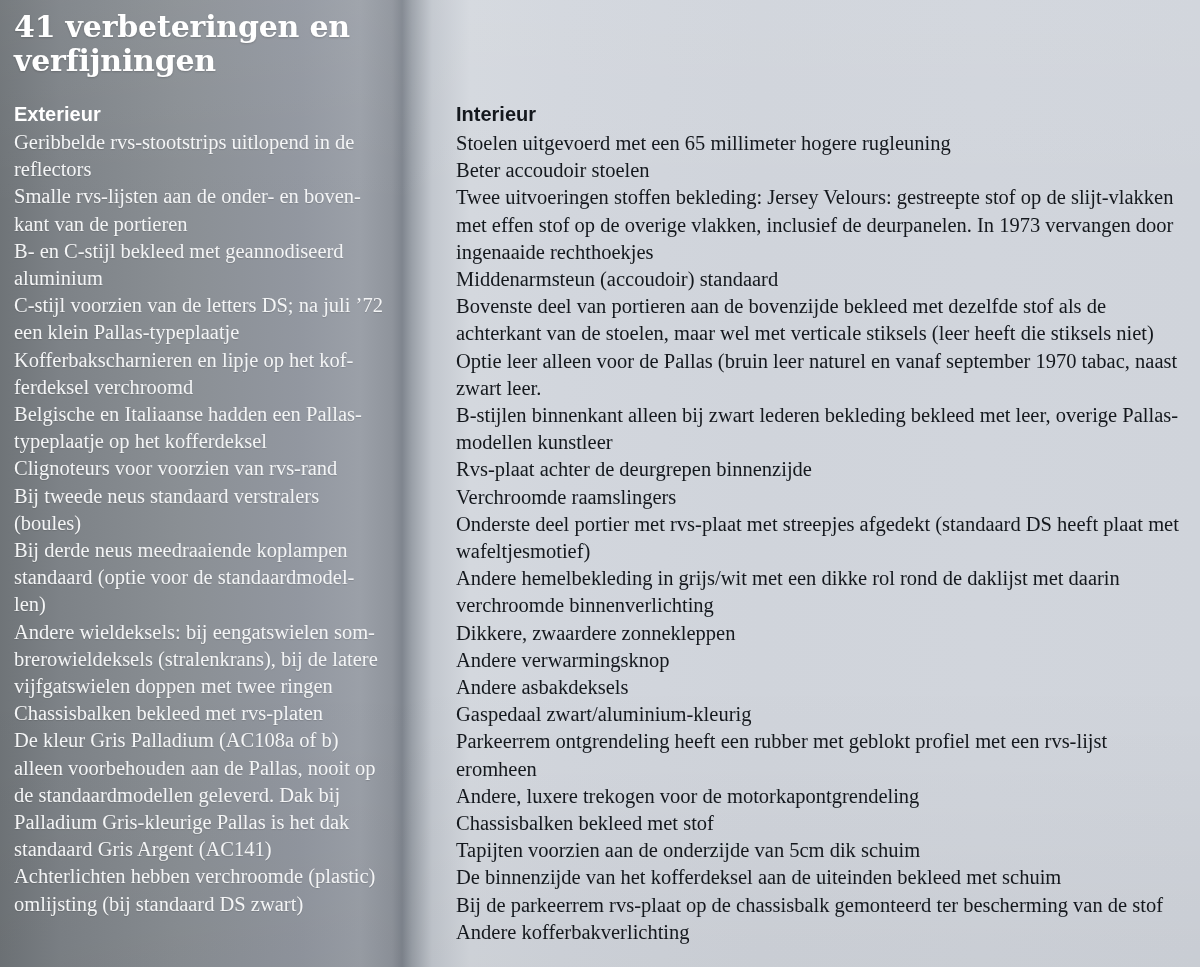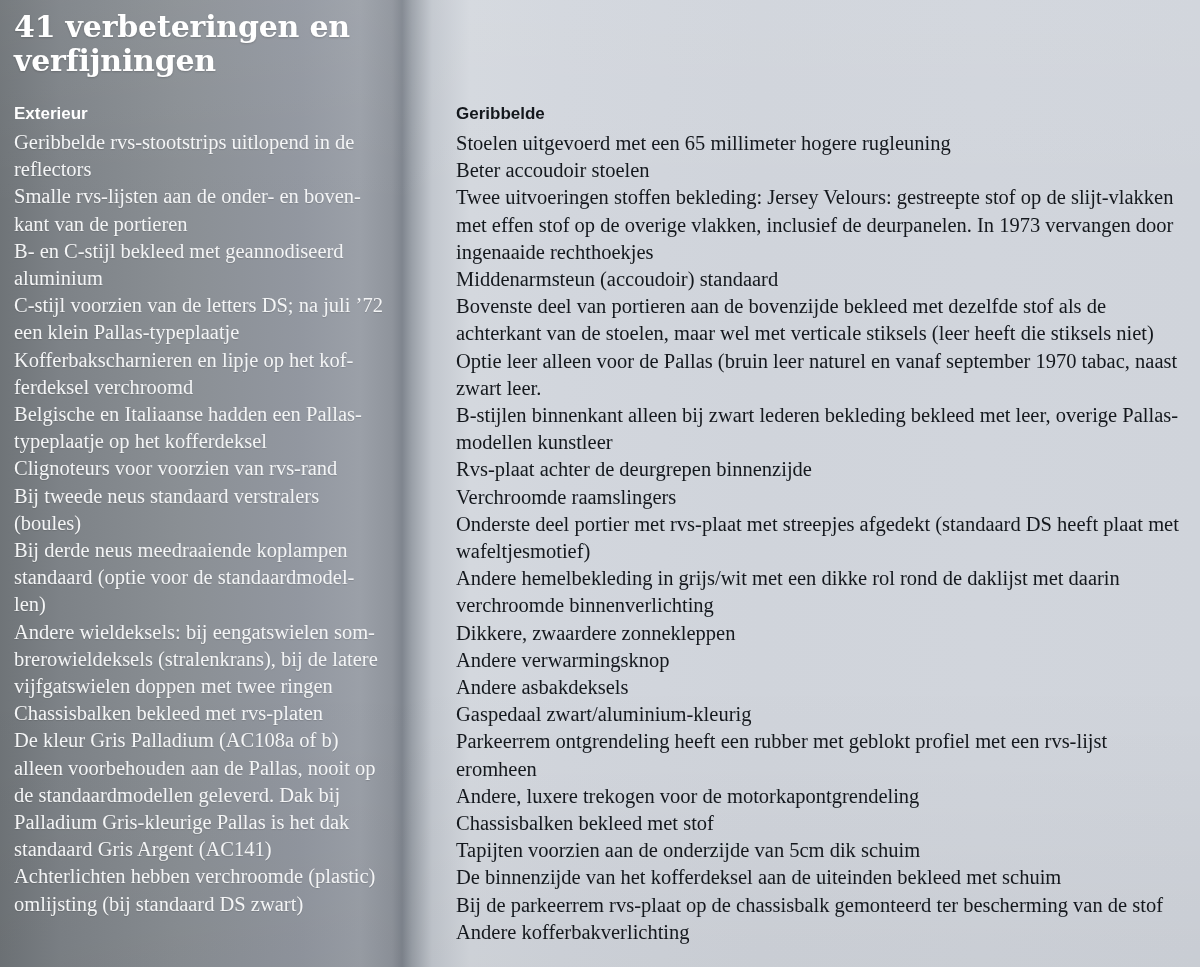--- a/index.html
+++ b/index.html
@@ -69,21 +69,21 @@
     font-size: 30px;
     line-height: 34px;
     letter-spacing: -0.2px;
     text-shadow: 0 1px 2px rgba(0,0,0,0.18);
   }
 
   .section-heading {
     color: #ffffff;
     font-family: "Liberation Sans", "DejaVu Sans", sans-serif;
     font-weight: bold;
-    font-size: 17px;
+    font-size: 20px;
     line-height: 22px;
     margin: 0 0 4px 0;
   }
 
   .left-body {
     position: absolute;
     left: 14px;
     top: 103px;
     width: 372px;
   }
@@ -146,21 +146,21 @@
           <p class="entry">Andere wieldeksels: bij eengatswielen som-brerowieldeksels (stralenkrans), bij de latere vijfgatswielen doppen met twee ringen</p>
           <p class="entry">Chassisbalken bekleed met rvs-platen</p>
           <p class="entry">De kleur Gris Palladium (AC108a of b) alleen voorbehouden aan de Pallas, nooit op de standaardmodellen geleverd. Dak bij Palladium Gris-kleurige Pallas is het dak standaard Gris Argent (AC141)</p>
           <p class="entry">Achterlichten hebben verchroomde (plastic) omlijsting (bij standaard DS zwart)</p>
         </div>
     </div>
 
   </div>
 
   <div class="right-page">
-    <div class="section-heading">Geribbelde</div>
+    <div class="section-heading">Interieur</div>
     <div id="right-entries">
         <p class="entry">Stoelen uitgevoerd met een 65 millimeter hogere rugleuning</p>
         <p class="entry">Beter accoudoir stoelen</p>
         <p class="entry">Twee uitvoeringen stoffen bekleding: Jersey Velours: gestreepte stof op de slijt-vlakken met effen stof op de overige vlakken, inclusief de deurpanelen. In 1973 vervangen door ingenaaide rechthoekjes</p>
         <p class="entry">Middenarmsteun (accoudoir) standaard</p>
         <p class="entry">Bovenste deel van portieren aan de bovenzijde bekleed met dezelfde stof als de achterkant van de stoelen, maar wel met verticale stiksels (leer heeft die stiksels niet)</p>
         <p class="entry">Optie leer alleen voor de Pallas (bruin leer naturel en vanaf september 1970 tabac, naast zwart leer.</p>
         <p class="entry">B-stijlen binnenkant alleen bij zwart lederen bekleding bekleed met leer, overige Pallas-modellen kunstleer</p>
         <p class="entry">Rvs-plaat achter de deurgrepen binnenzijde</p>
         <p class="entry">Verchroomde raamslingers</p>

